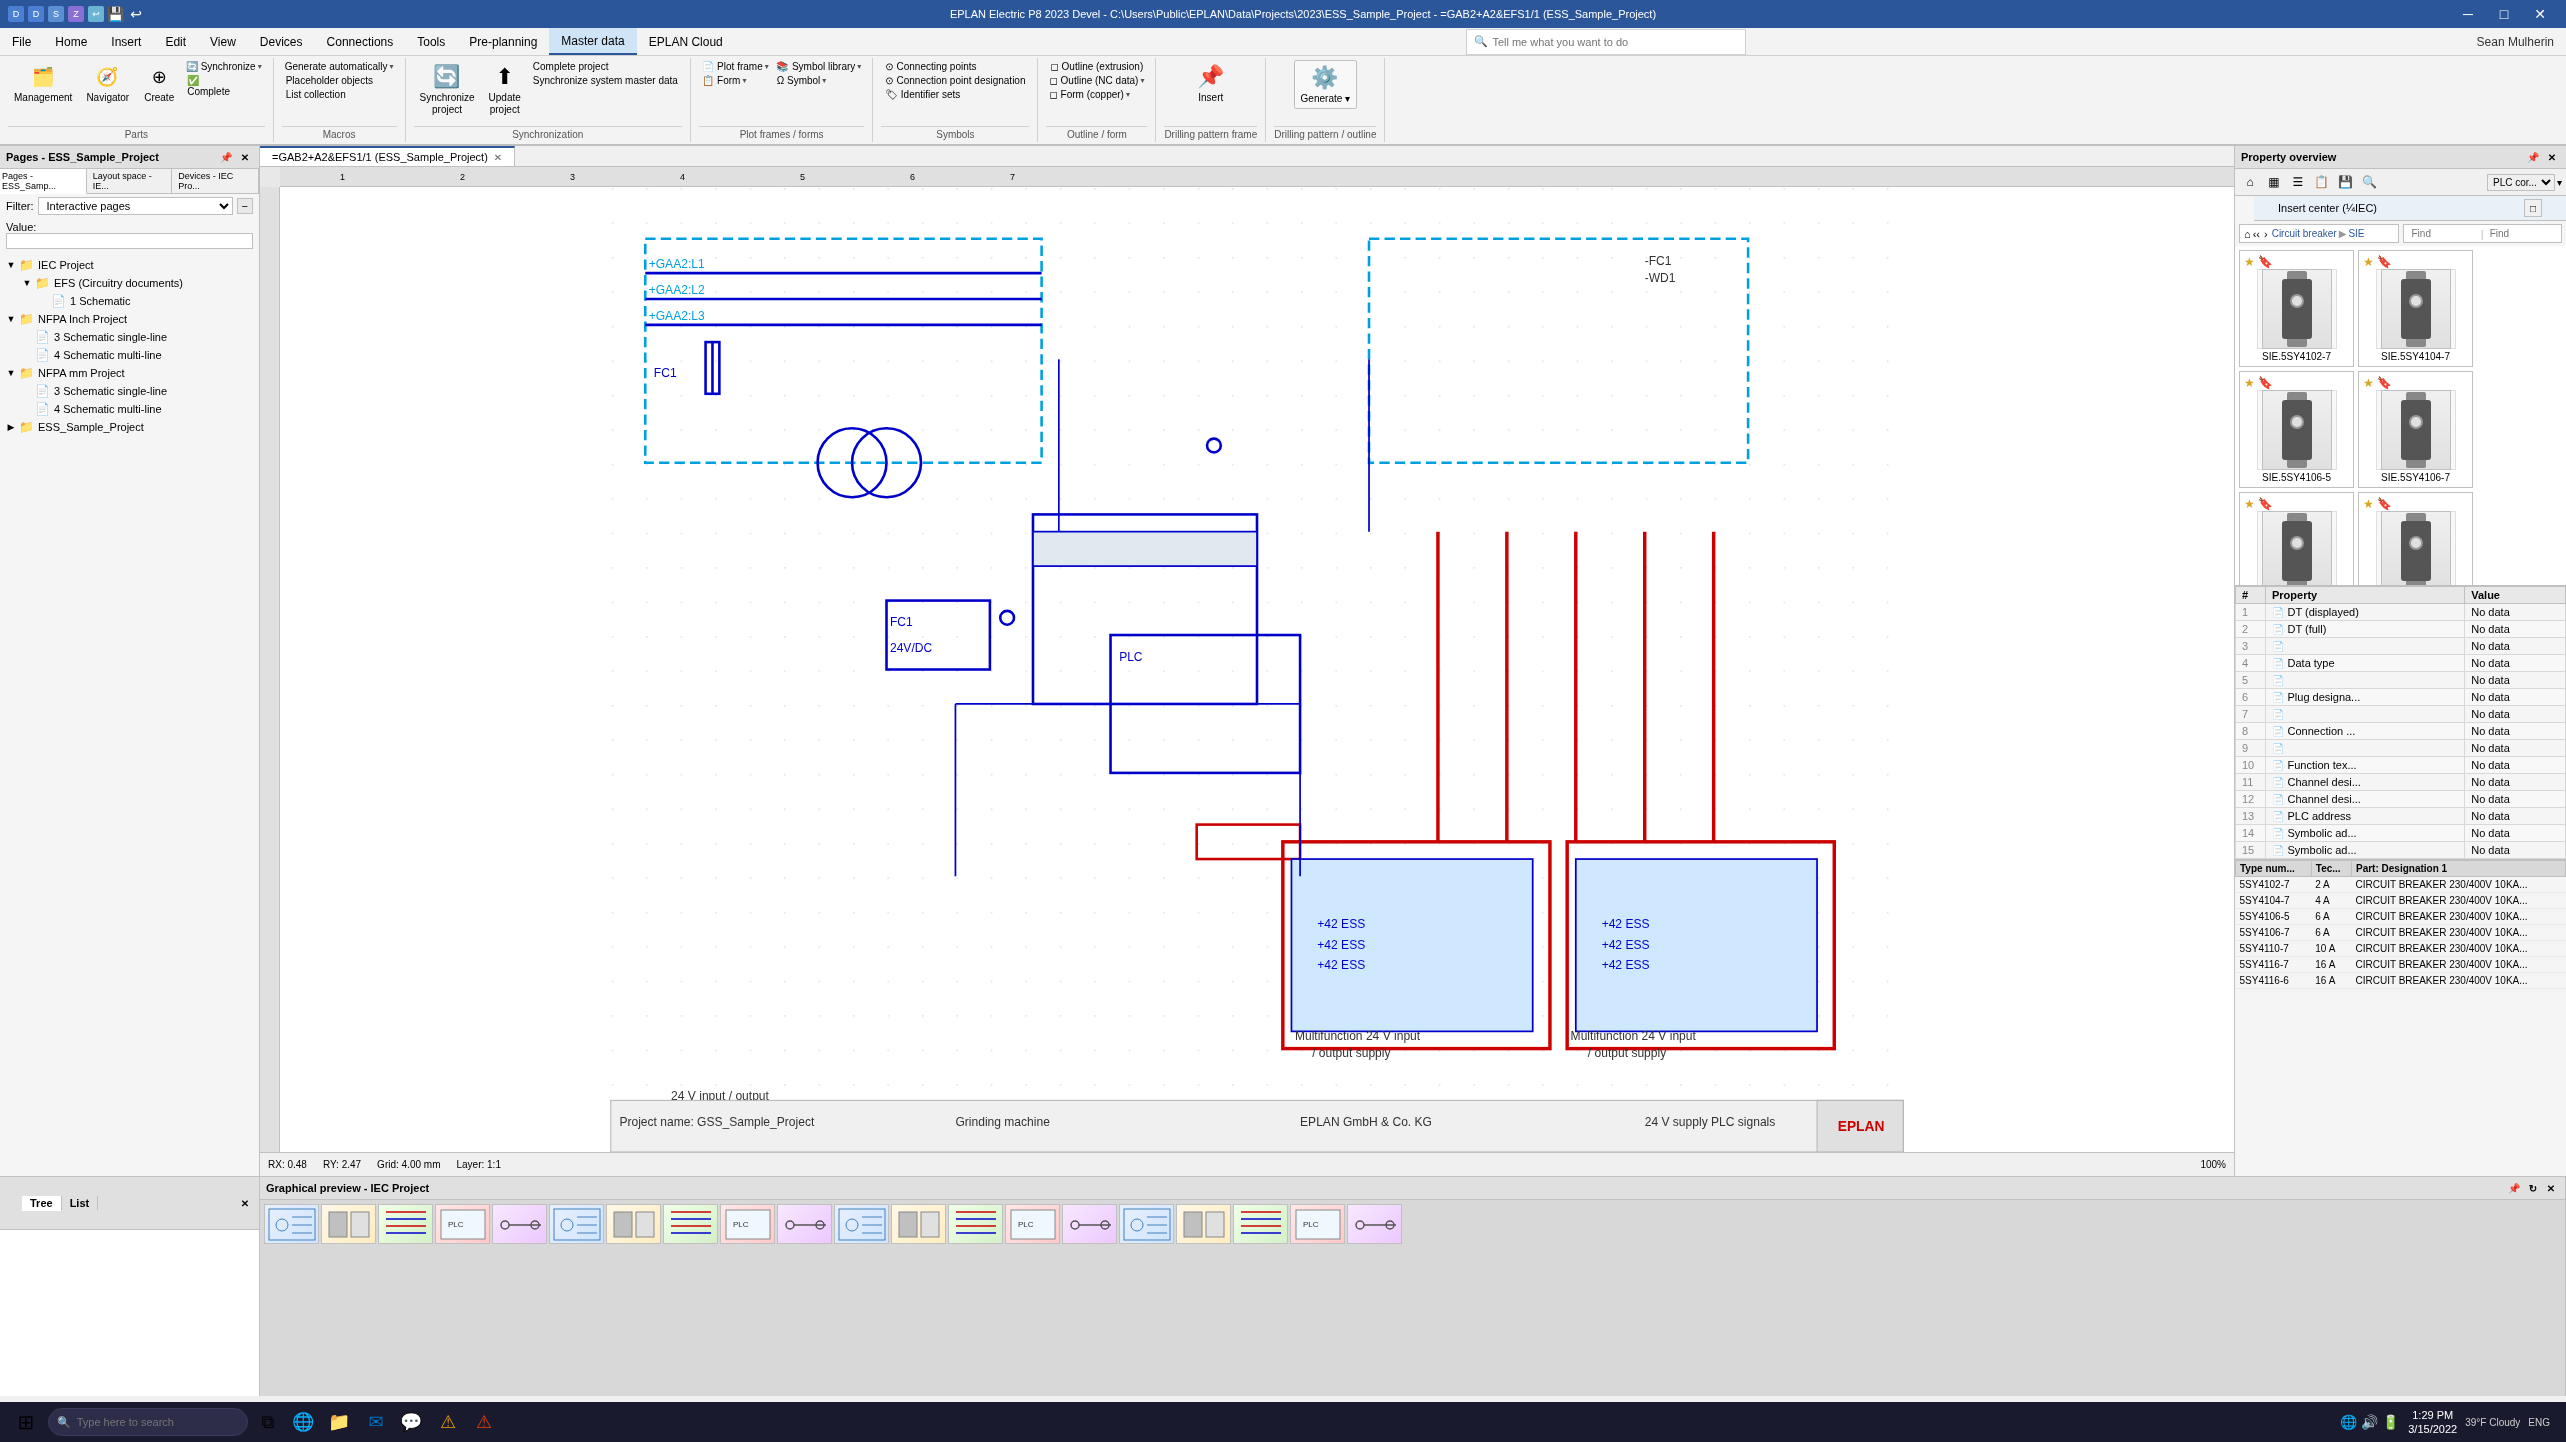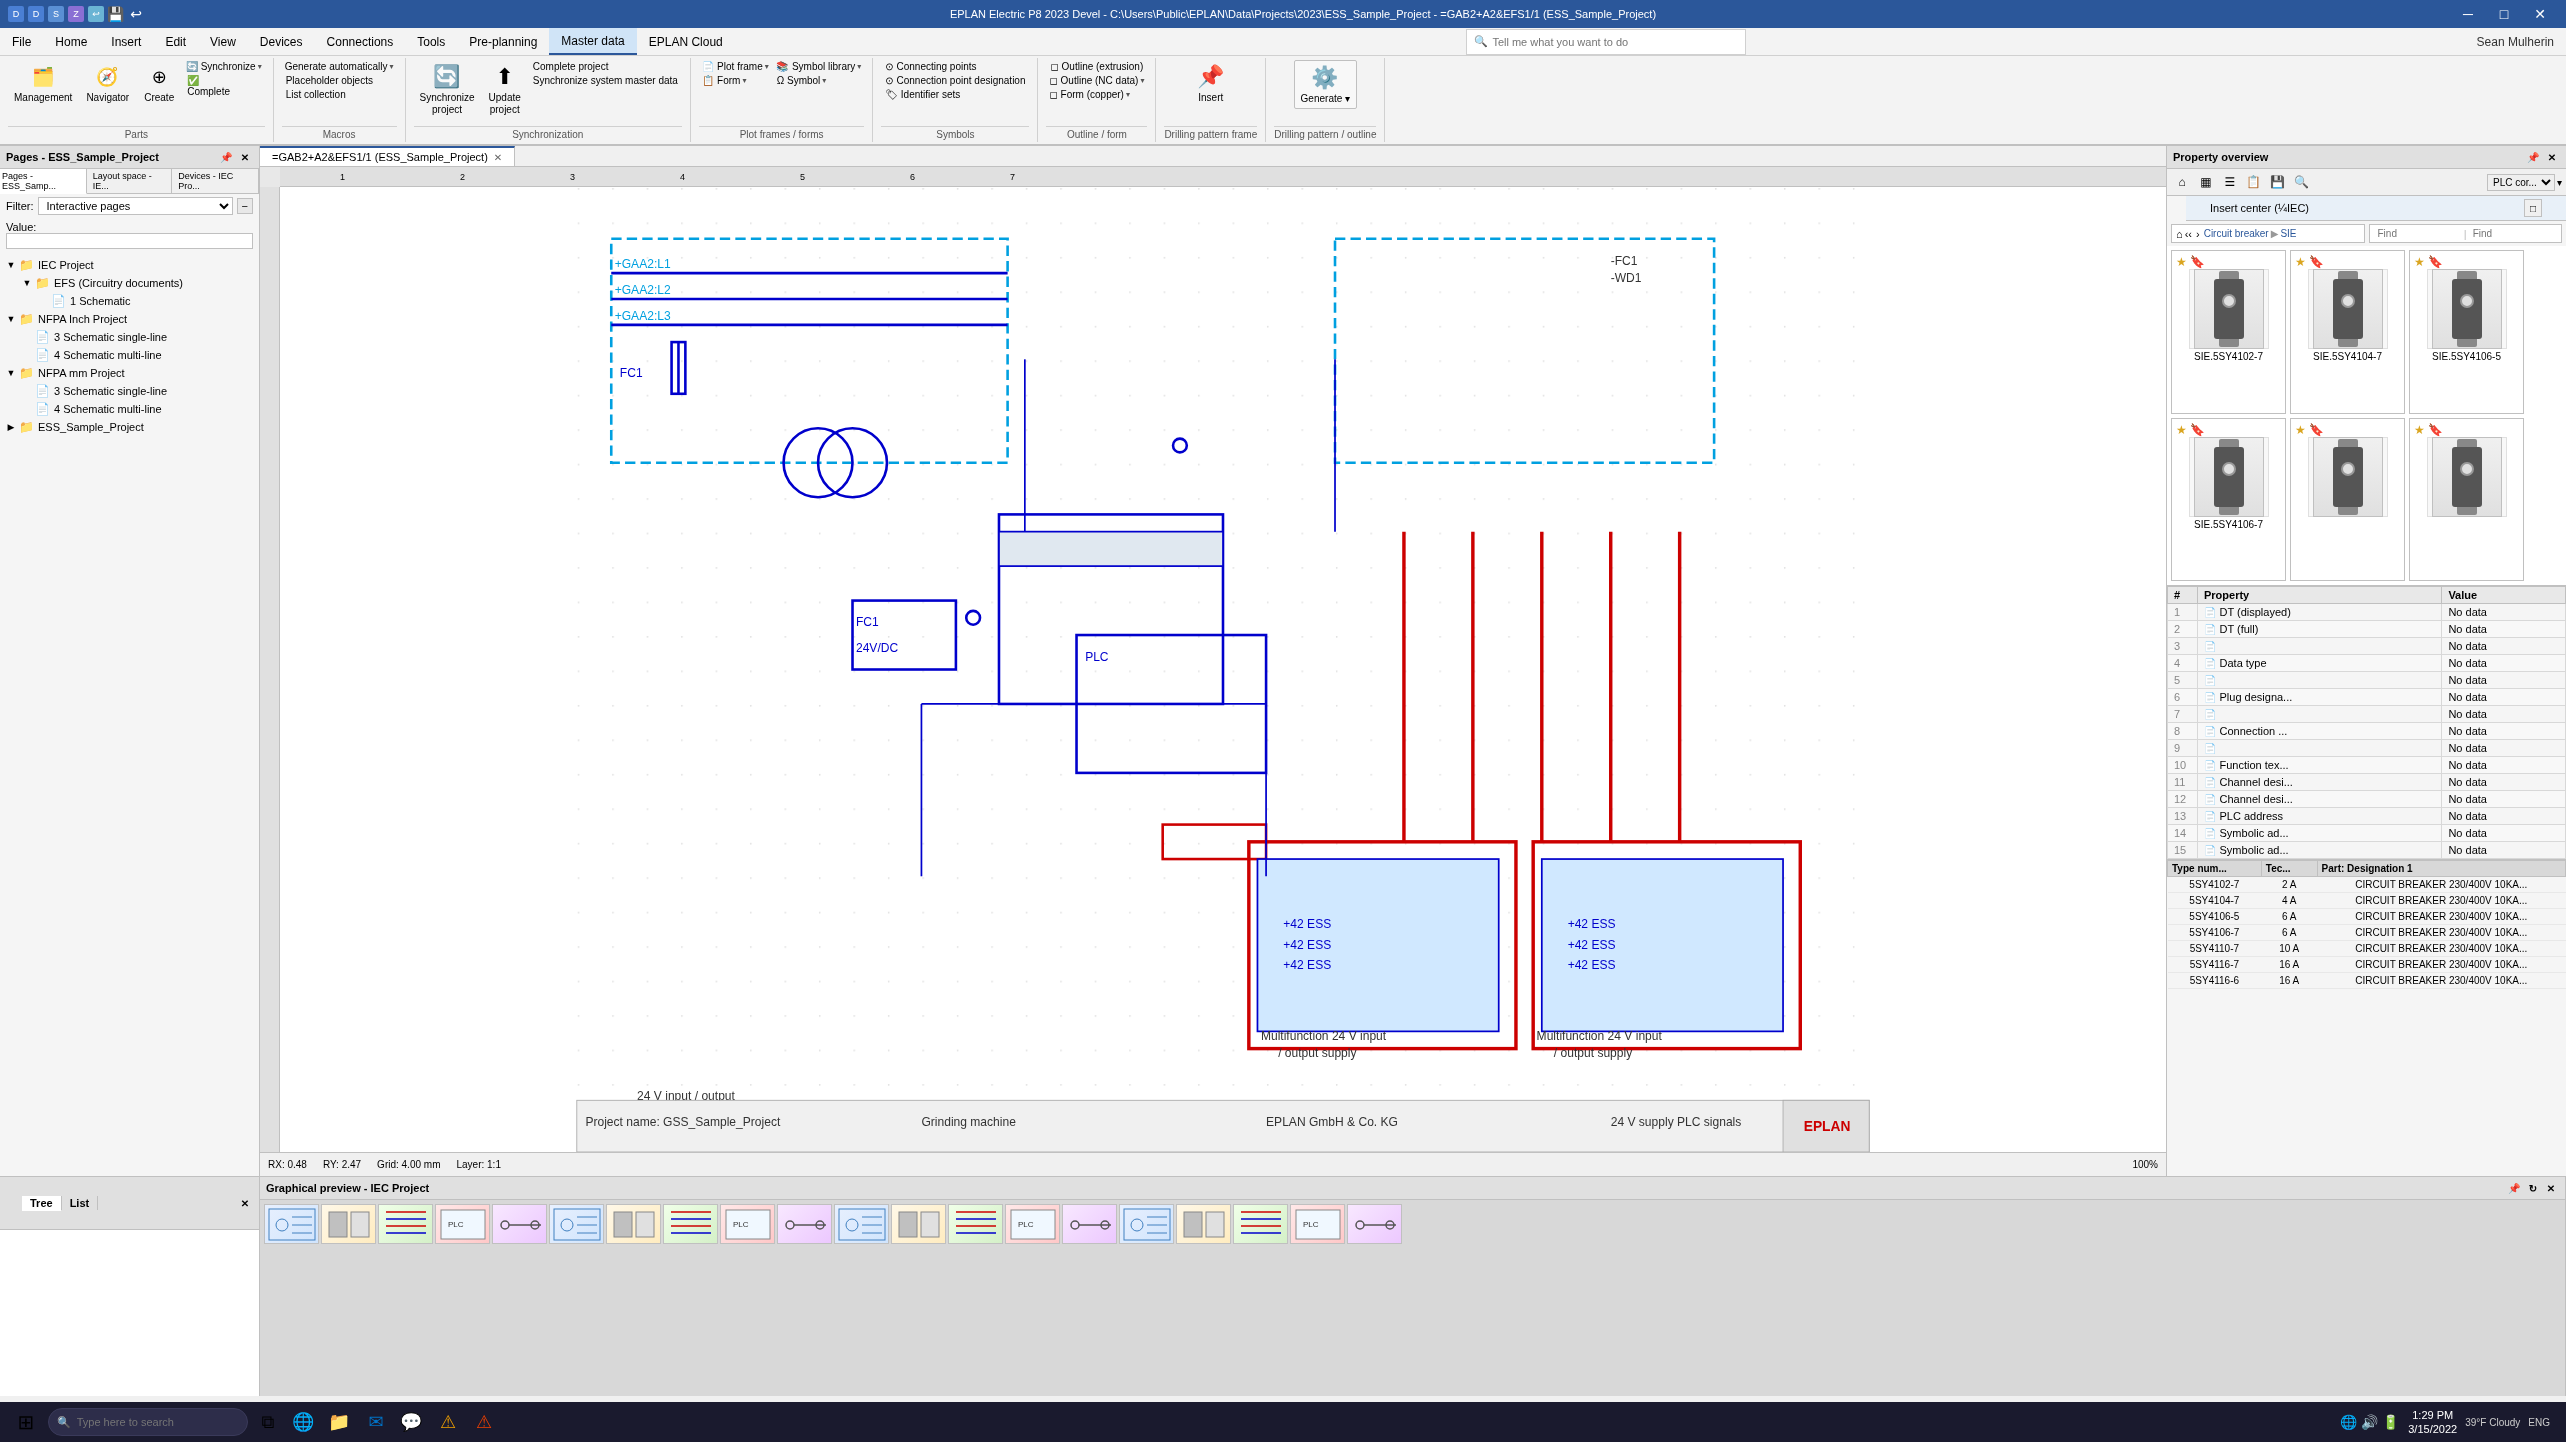--- a/index.html
+++ b/index.html
@@ -59,21 +59,21 @@
     .tab-bar { background: #f0f0f0; border-bottom: 1px solid #c0c0c0; display: flex; align-items: stretch; }
     .doc-tab { display: flex; align-items: center; padding: 3px 12px; cursor: pointer; font-size: 11px; border-right: 1px solid #c0c0c0; background: white; border-top: 2px solid #2b579a; gap: 6px; }
     .doc-tab .close-x { color: #666; font-size: 10px; cursor: pointer; }
     .canvas-area { flex: 1; background: #e8e8e8; position: relative; overflow: hidden; }
     .ruler-h { height: 20px; background: #e0e0e0; border-bottom: 1px solid #c0c0c0; display: flex; align-items: center; }
     .ruler-v { width: 20px; background: #e0e0e0; border-right: 1px solid #c0c0c0; position: absolute; left: 0; top: 20px; bottom: 0; }
     .schematic-area { position: absolute; left: 20px; top: 20px; right: 0; bottom: 0; background: white; overflow: hidden; }
     .status-bar { height: 24px; background: #f0f0f0; border-top: 1px solid #c0c0c0; display: flex; align-items: center; padding: 0 8px; font-size: 10px; gap: 16px; }
 
     
-    #right-panel { width: 400px; display: flex; flex-direction: column; border-left: 1px solid #c0c0c0; background: #f5f5f5; }
+    #right-panel { width: 332px; display: flex; flex-direction: column; border-left: 1px solid #c0c0c0; background: #f5f5f5; }
     .right-panel-header { background: #e0e0e0; padding: 3px 6px; display: flex; align-items: center; justify-content: space-between; border-bottom: 1px solid #c0c0c0; font-size: 11px; font-weight: bold; }
     .right-panel-toolbar { background: #f0f0f0; border-bottom: 1px solid #c0c0c0; display: flex; align-items: center; padding: 2px 4px; gap: 2px; }
     .rp-btn { width: 22px; height: 22px; display: flex; align-items: center; justify-content: center; cursor: pointer; border: 1px solid transparent; font-size: 12px; }
     .search-row { display: flex; gap: 4px; padding: 3px 4px; }
     .rp-search { flex: 1; padding: 2px 4px; border: 1px solid #c0c0c0; font-size: 11px; }
     .part-grid { display: flex; flex-wrap: wrap; padding: 4px; gap: 4px; overflow-y: auto; background: white; }
     .part-card { width: 115px; display: flex; flex-direction: column; align-items: center; border: 1px solid #c0c0c0; padding: 4px; background: white; cursor: pointer; }
     .part-card .part-img { width: 80px; height: 80px; background: #f8f8f8; display: flex; align-items: center; justify-content: center; border: 1px solid #e0e0e0; }
     .part-card .part-name { font-size: 10px; margin-top: 2px; text-align: center; }
     .part-card .star-row { display: flex; gap: 4px; width: 100%; }
@@ -84,21 +84,21 @@
     .prop-table { width: 100%; border-collapse: collapse; font-size: 11px; }
     .prop-table th { background: #e8e8e8; padding: 2px 6px; border: 1px solid #c0c0c0; text-align: left; font-weight: bold; }
     .prop-table td { padding: 2px 6px; border: 1px solid #d8d8d8; }
     .prop-table tr:nth-child(even) td { background: #f8f8f8; }
     .prop-num { color: #888; width: 24px; }
 
     
     .part-list { flex: 1; overflow-y: auto; }
     .part-list-table { width: 100%; border-collapse: collapse; font-size: 10px; }
     .part-list-table th { background: #d8d8d8; padding: 2px 4px; border: 1px solid #c0c0c0; text-align: left; position: sticky; top: 0; white-space: nowrap; }
-    .part-list-table td { padding: 2px 12px; border-bottom: 1px solid #e8e8e8; white-space: nowrap; overflow: hidden; text-overflow: ellipsis; max-width: 200px; text-align: center; }
+    .part-list-table td { padding: 2px 4px; border-bottom: 1px solid #e8e8e8; white-space: nowrap; overflow: hidden; text-overflow: ellipsis; max-width: 200px; }
 
     
     #bottom-area { display: flex; height: 220px; border-top: 1px solid #c0c0c0; }
     #tree-panel { width: 260px; border-right: 1px solid #c0c0c0; background: #f5f5f5; display: flex; flex-direction: column; }
     #graphical-preview { flex: 1; display: flex; flex-direction: column; border-right: 1px solid #c0c0c0; }
     .gp-header { background: #e0e0e0; padding: 3px 6px; font-size: 11px; font-weight: bold; display: flex; align-items: center; justify-content: space-between; border-bottom: 1px solid #c0c0c0; }
     .gp-grid { display: flex; flex-wrap: wrap; gap: 2px; padding: 4px; overflow-y: auto; background: #d8d8d8; flex: 1; }
     .gp-thumb { width: 55px; height: 40px; background: white; border: 1px solid #c0c0c0; cursor: pointer; overflow: hidden; display: flex; align-items: center; justify-content: center; font-size: 8px; color: #666; }
 
     

